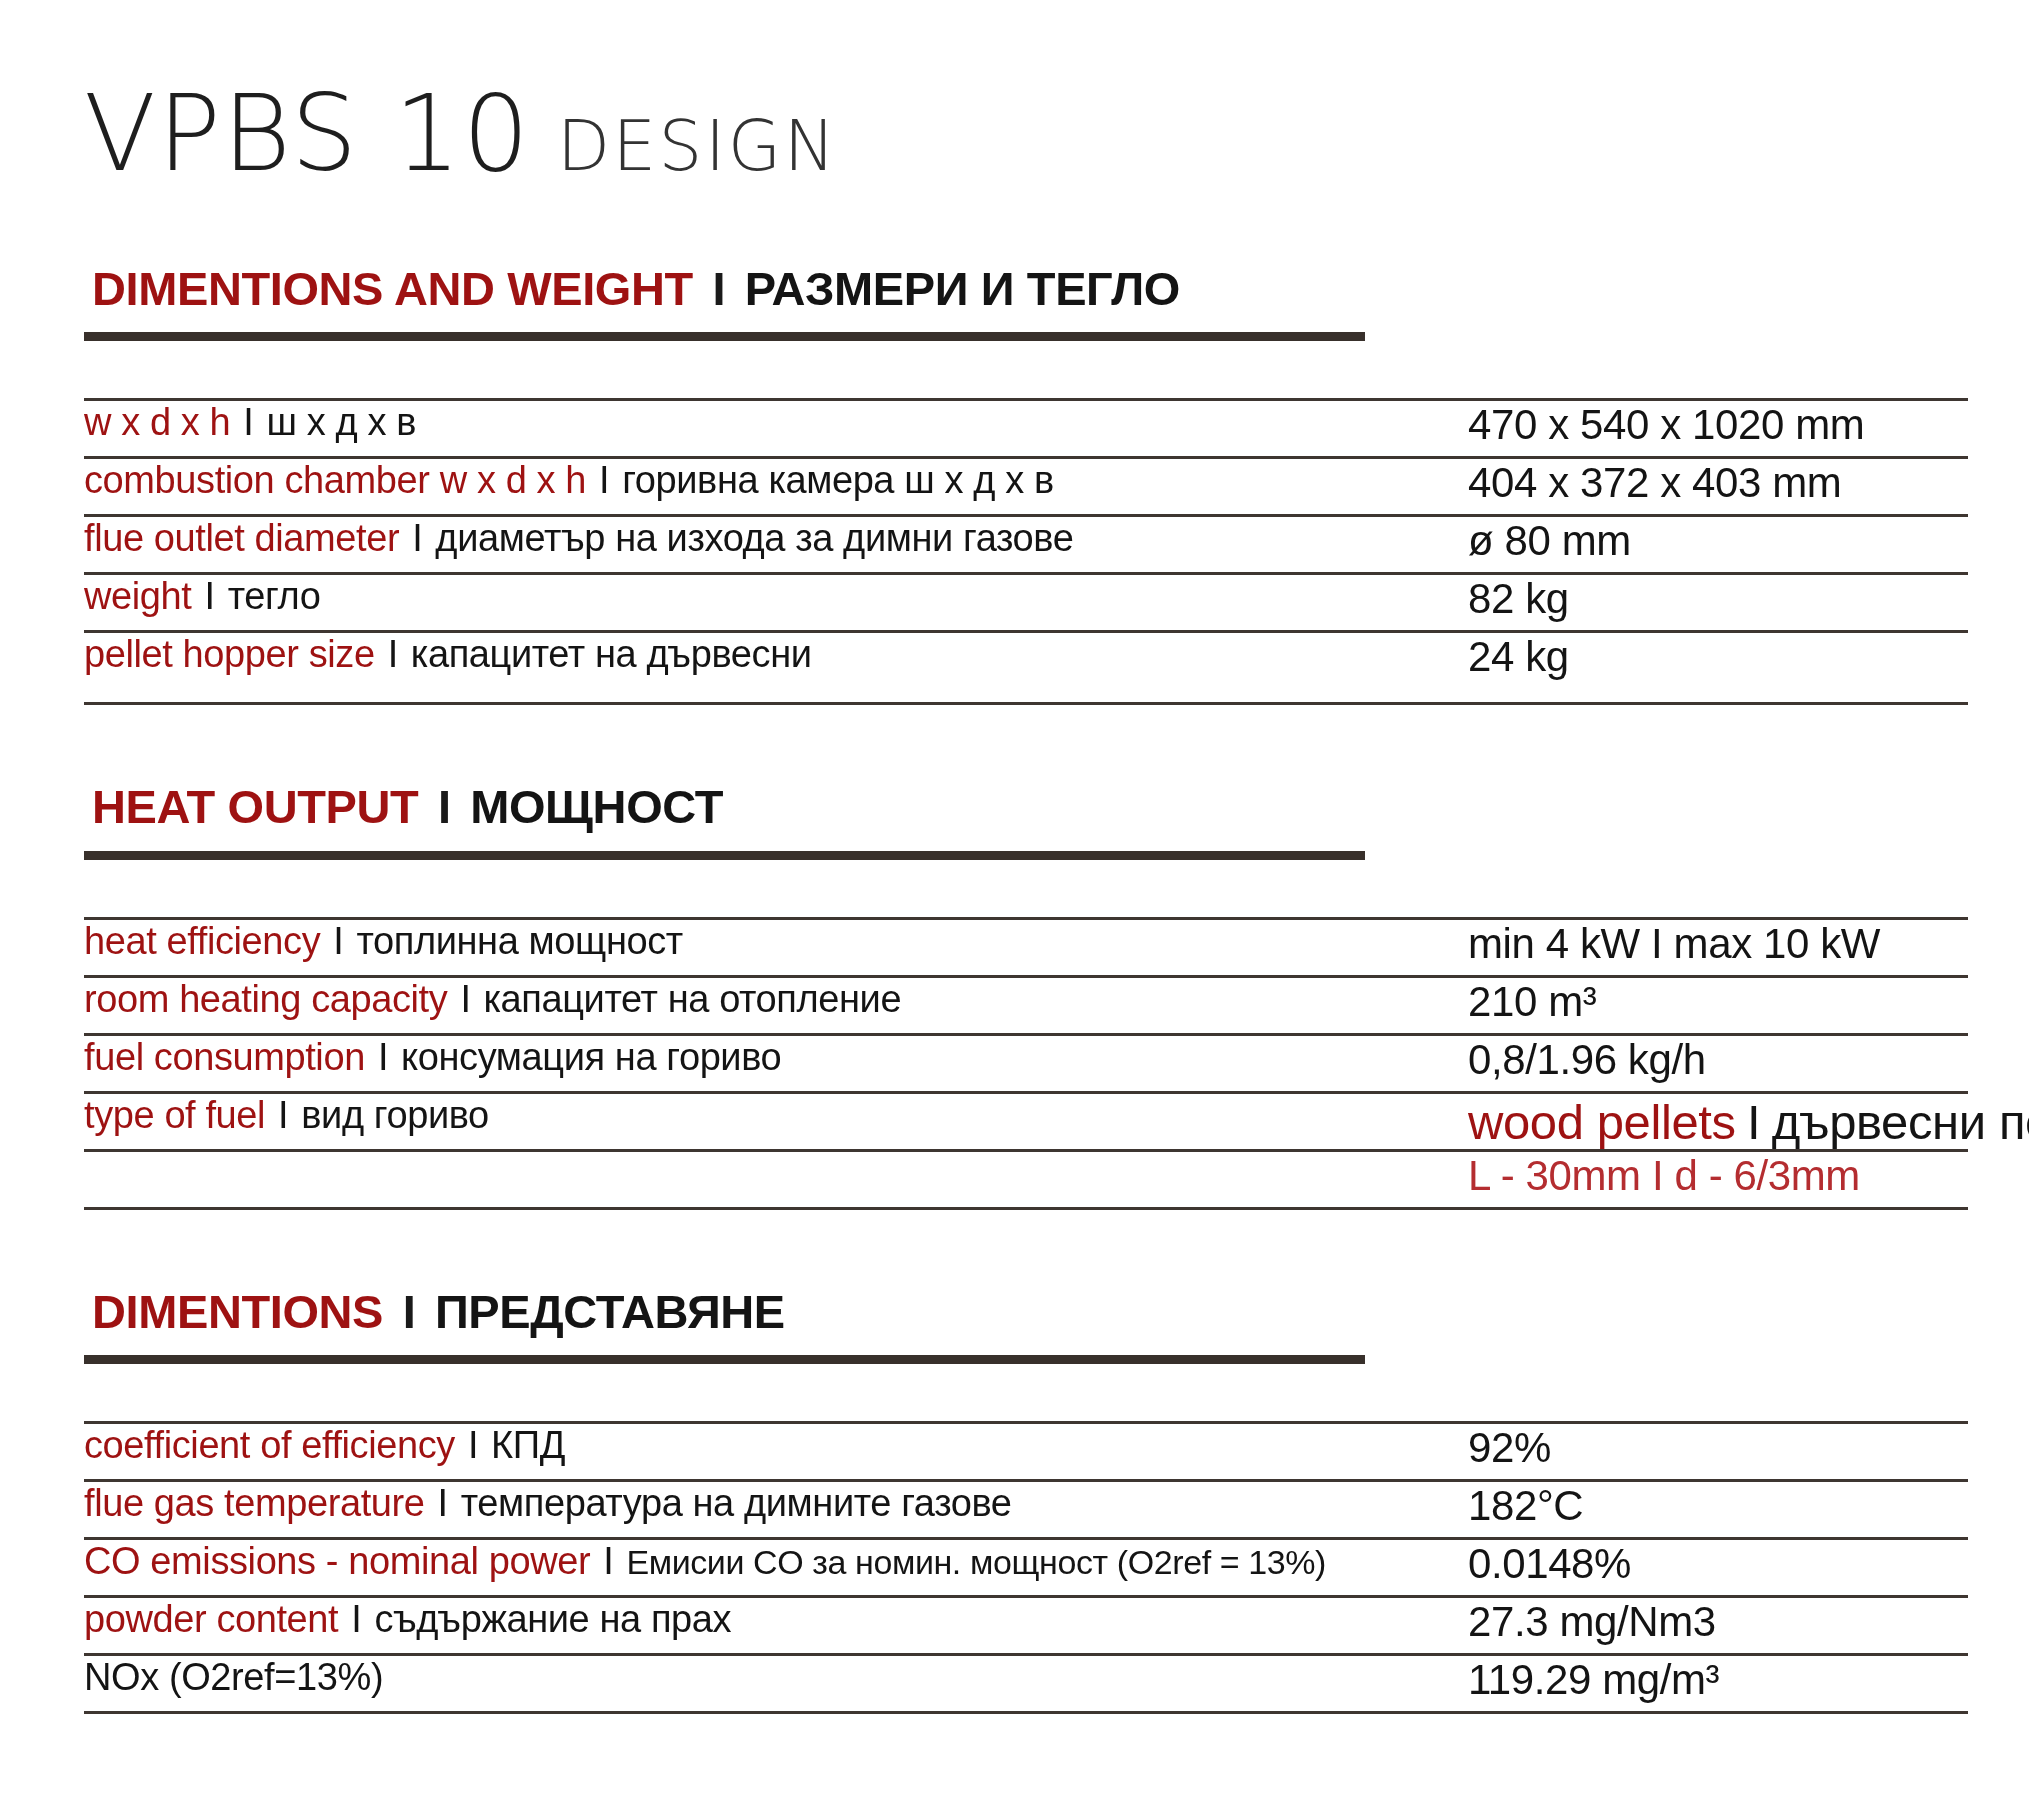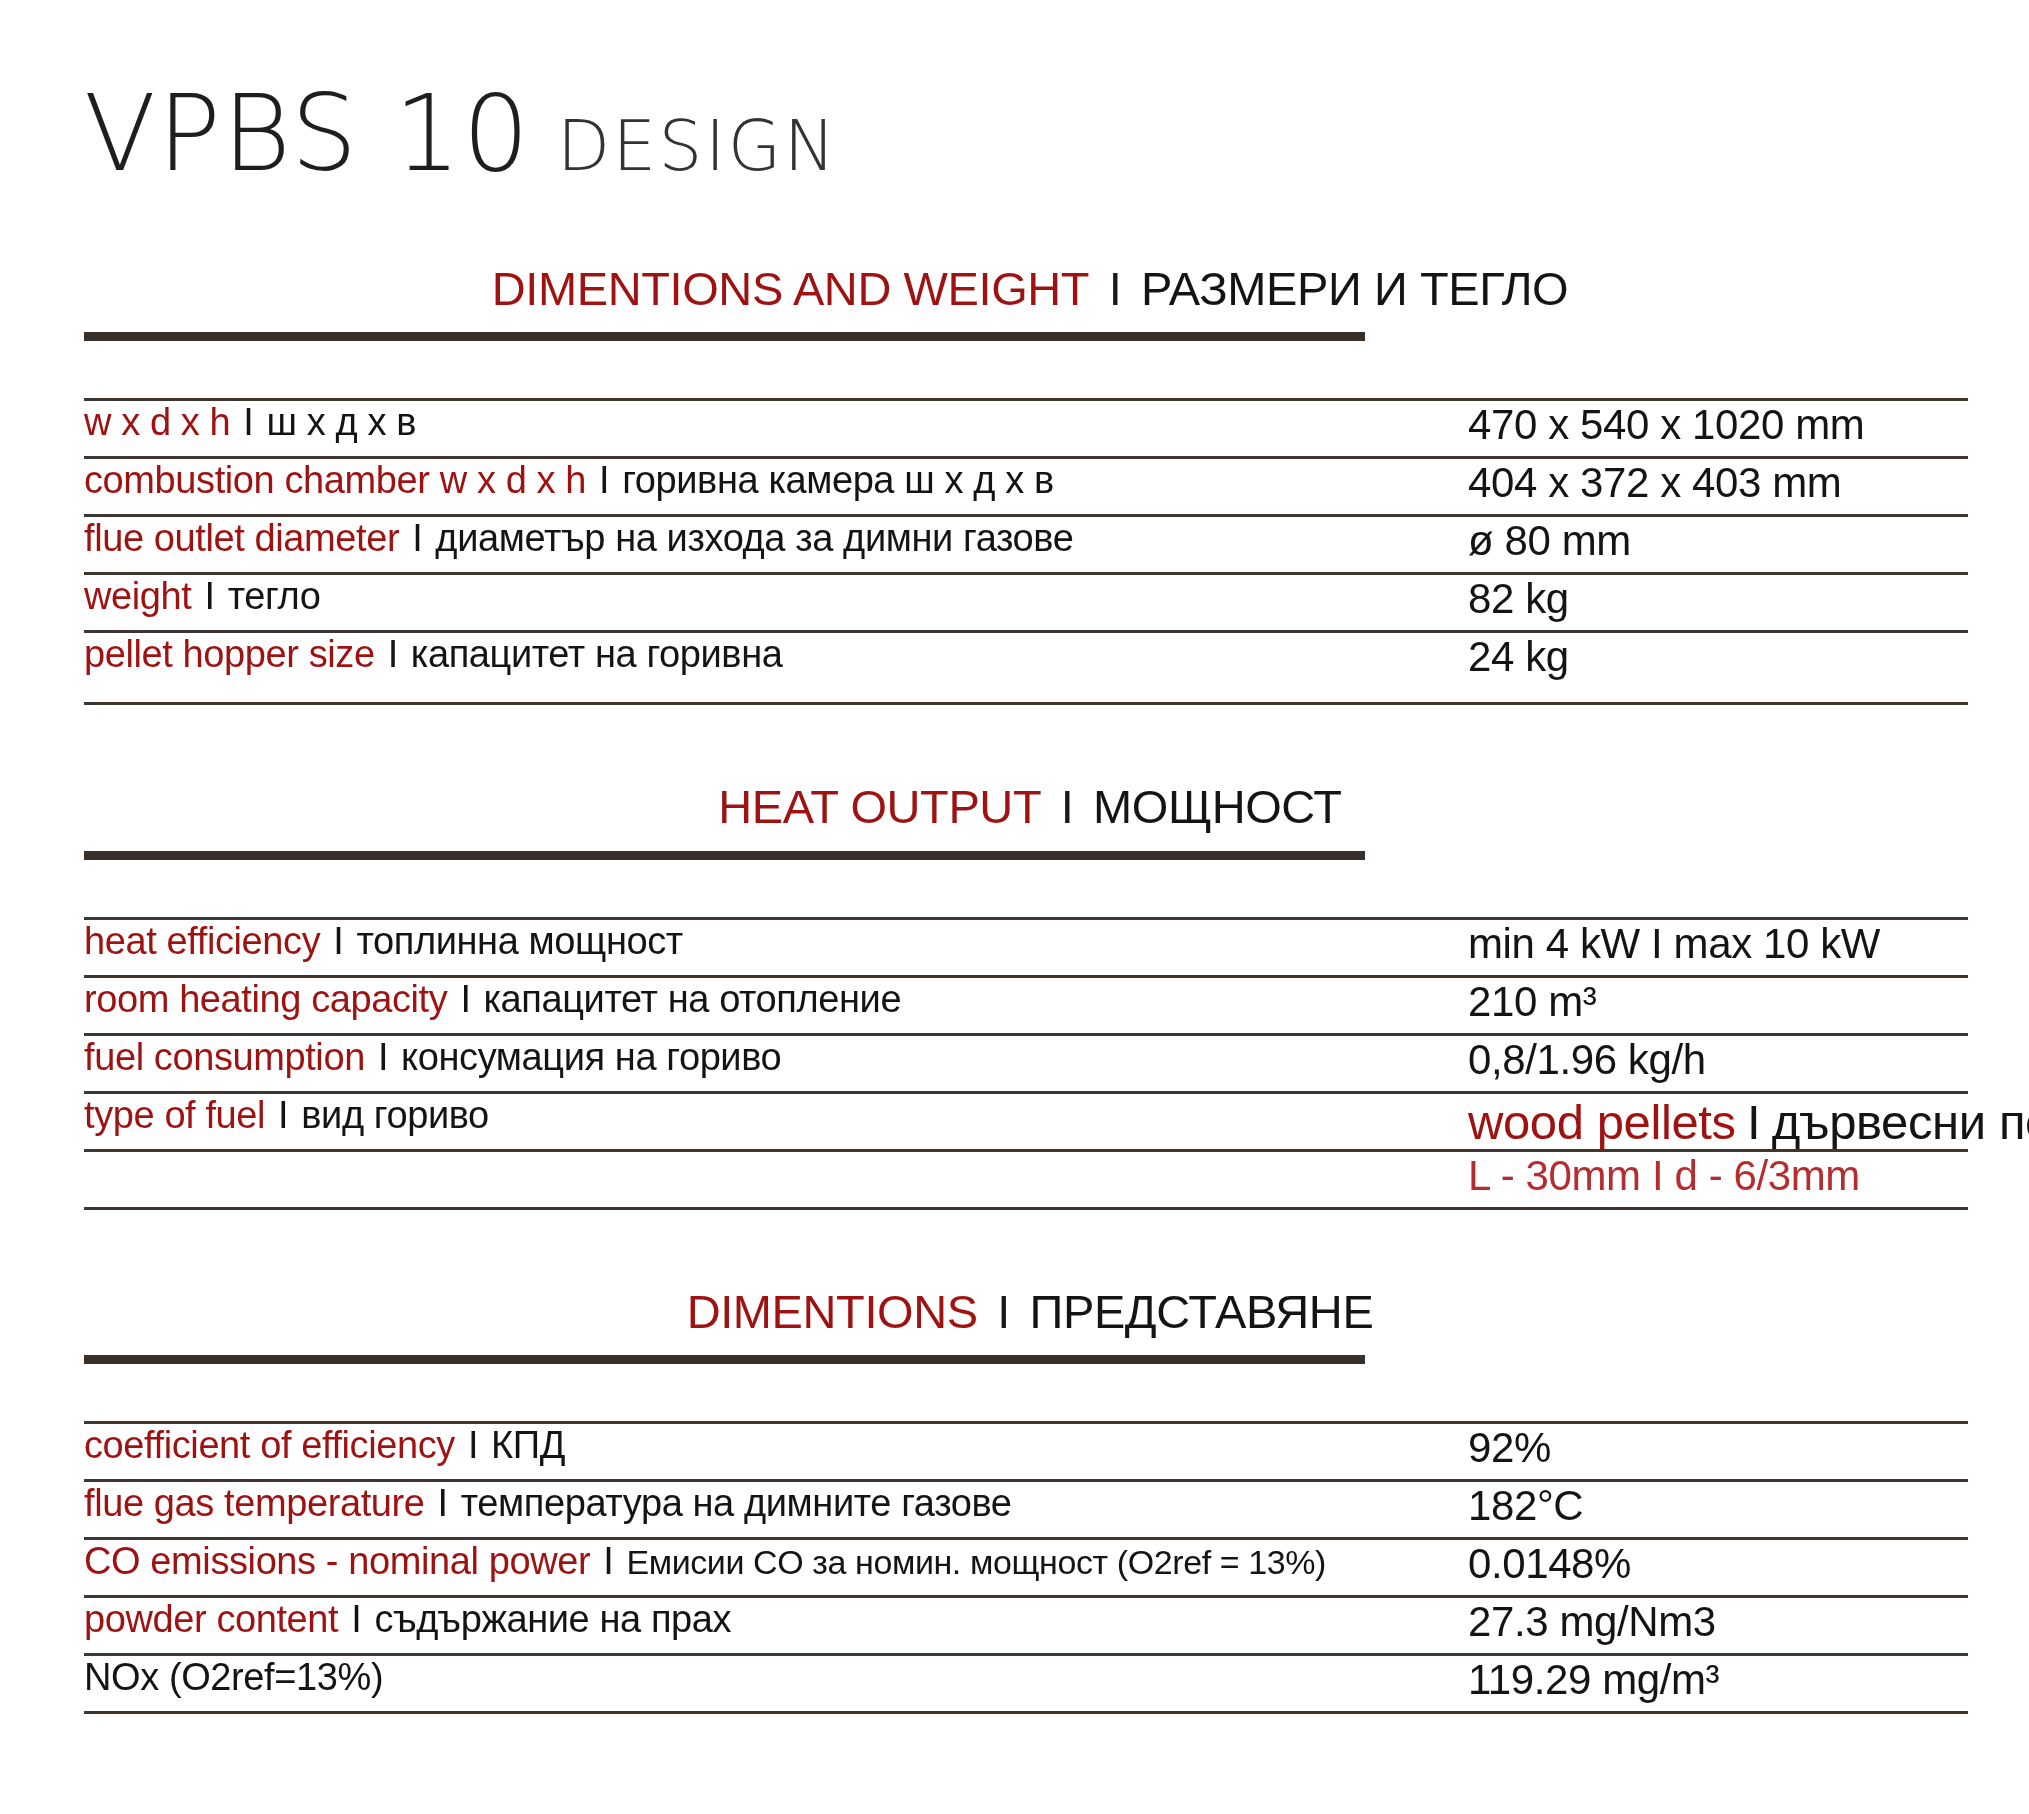--- a/index.html
+++ b/index.html
@@ -33,25 +33,24 @@
     margin-left:26px;
   }
   
   section.spec-section{
     margin-left:84px;
     width:1884px;
   }
   .sec-heading{
     margin:77px 0 0 8px;
     font-size:47px;
-    font-weight:400;
+    font-weight:700;
     letter-spacing:-0.4px;
     line-height:1.05;
     white-space:nowrap;
-    text-align:center;
   }
   .h-en{color:#9e1212;}
   .h-sep{color:#1a1a1a;margin:0 19.6px;}
   .h-bg{color:#141414;}
   .thick-bar{
     margin-top:19px;
     width:1281px;
     height:9px;
     background:#38302b;
   }
@@ -136,21 +135,21 @@
     <div class="cell-label">
       <span class="lr">weight</span><span class="sep">I</span><span class="lb">тегло</span>
     </div>
     <div class="cell-value">
       <span class="vb">82 kg</span>
     </div>
   </div>
 
   <div class="row">
     <div class="cell-label">
-      <span class="lr">pellet hopper size</span><span class="sep">I</span><span class="lb">капацитет на горивна</span>
+      <span class="lr">pellet hopper size</span><span class="sep">I</span><span class="lb">капацитет на дървесни</span>
     </div>
     <div class="cell-value">
       <span class="vb">24 kg</span>
     </div>
   </div>
 </div>
   </section>
 
   <section class="spec-section">
     <h2 class="sec-heading">

